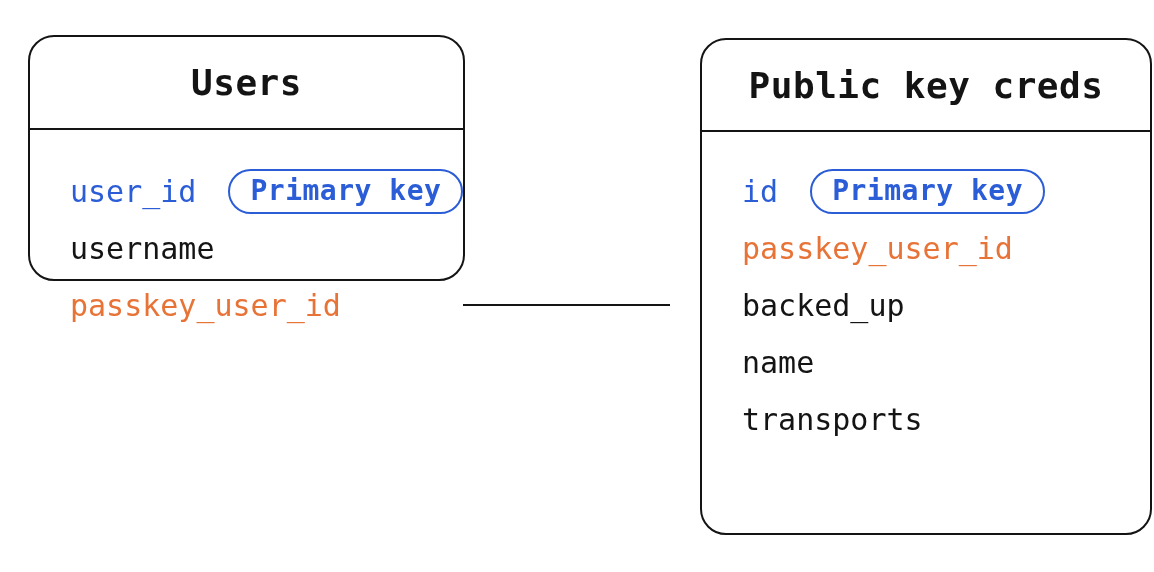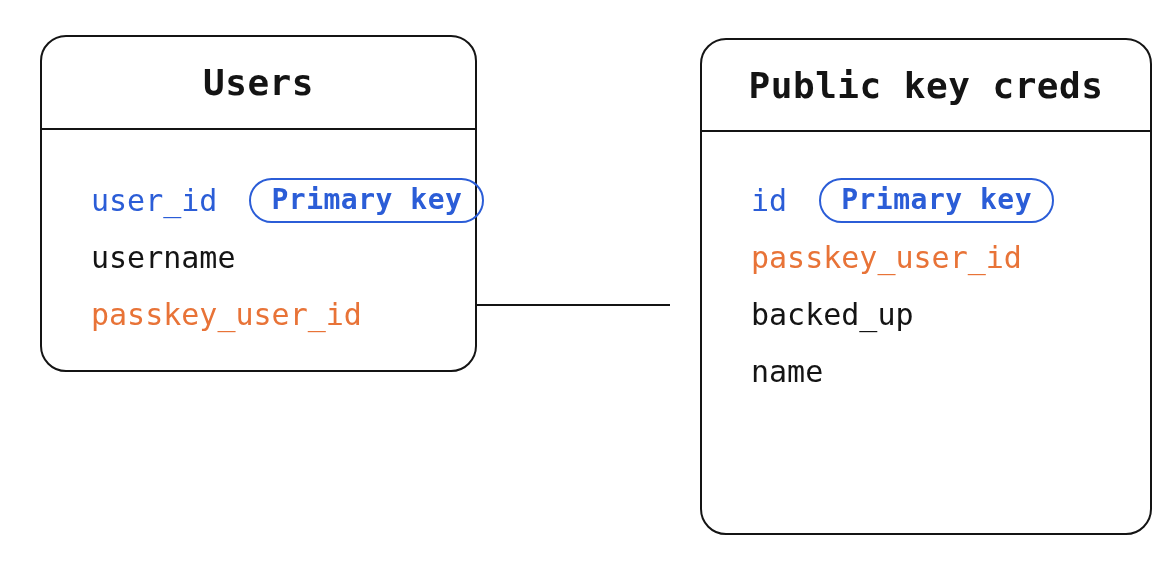--- a/index.html
+++ b/index.html
@@ -16,24 +16,24 @@
     overflow: hidden;
   }
   .entity {
     position: absolute;
     background: #ffffff;
     border: 2px solid var(--ink, #141414);
     border-radius: 26px;
     box-sizing: border-box;
   }
   .entity-users {
-    left: 40px;
+    left: 28px;
     top: 35px;
     width: 437px;
-    height: 337px;
+    height: 246px;
   }
   .entity-creds {
     left: 700px;
     top: 38px;
     width: 452px;
     height: 497px;
   }
   .entity-header {
     height: 91px;
     border-bottom: 2px solid var(--ink, #141414);
@@ -43,21 +43,21 @@
     font-size: 36px;
     font-weight: bold;
     color: var(--ink, #141414);
     letter-spacing: 0.5px;
   }
   .entity-creds .entity-header {
     height: 90px;
   }
   .rows {
     list-style: none;
-    margin: 9px;
+    margin: 0;
     padding: 33px 14px 0 40px;
   }
   .entity-creds .rows {
     padding-top: 31px;
   }
   .row {
     height: 57px;
     display: flex;
     align-items: center;
   }
@@ -124,16 +124,19 @@
       </li>
       <li class="row">
         <span class="field c-orange">passkey_user_id</span>
       </li>
       <li class="row">
         <span class="field c-black">backed_up</span>
       </li>
       <li class="row">
         <span class="field c-black">name</span>
       </li>
+      <li class="row">
+        <span class="field c-black">transports</span>
+      </li>
     </ul>
   </section>
 
 </div>
 
 </body></html>

